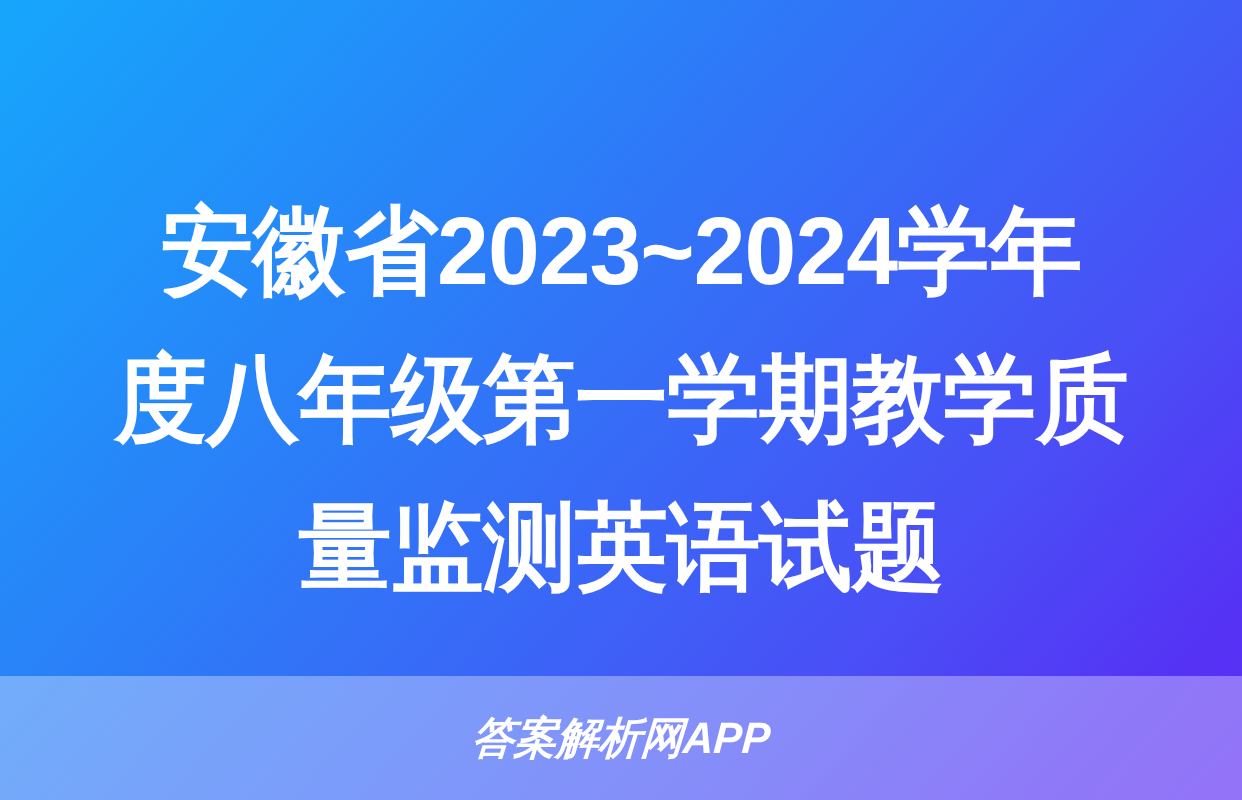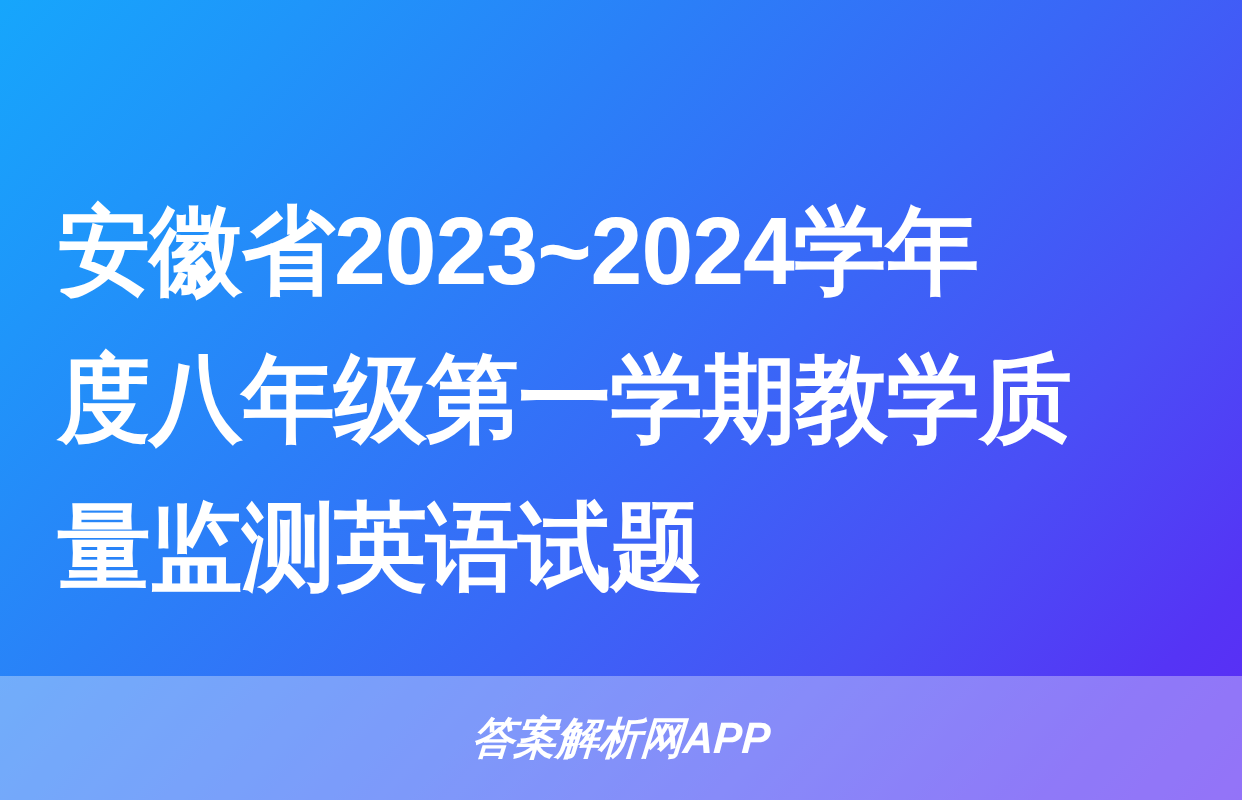--- a/index.html
+++ b/index.html
@@ -26,21 +26,21 @@
         #5c2bf5 100%);
     background-color: #3a66f7;
   }
 
   
   .title-block {
     position: absolute;
     left: 0;
     right: 0;
     top: 178px;
-    text-align: left;
+    text-align: center;
     padding: 0 40px;
     box-sizing: border-box;
   }
 
   .title-line {
     display: block;
     color: #ffffff;
     font-size: 96px;
     line-height: 148px;
     font-weight: 700;

